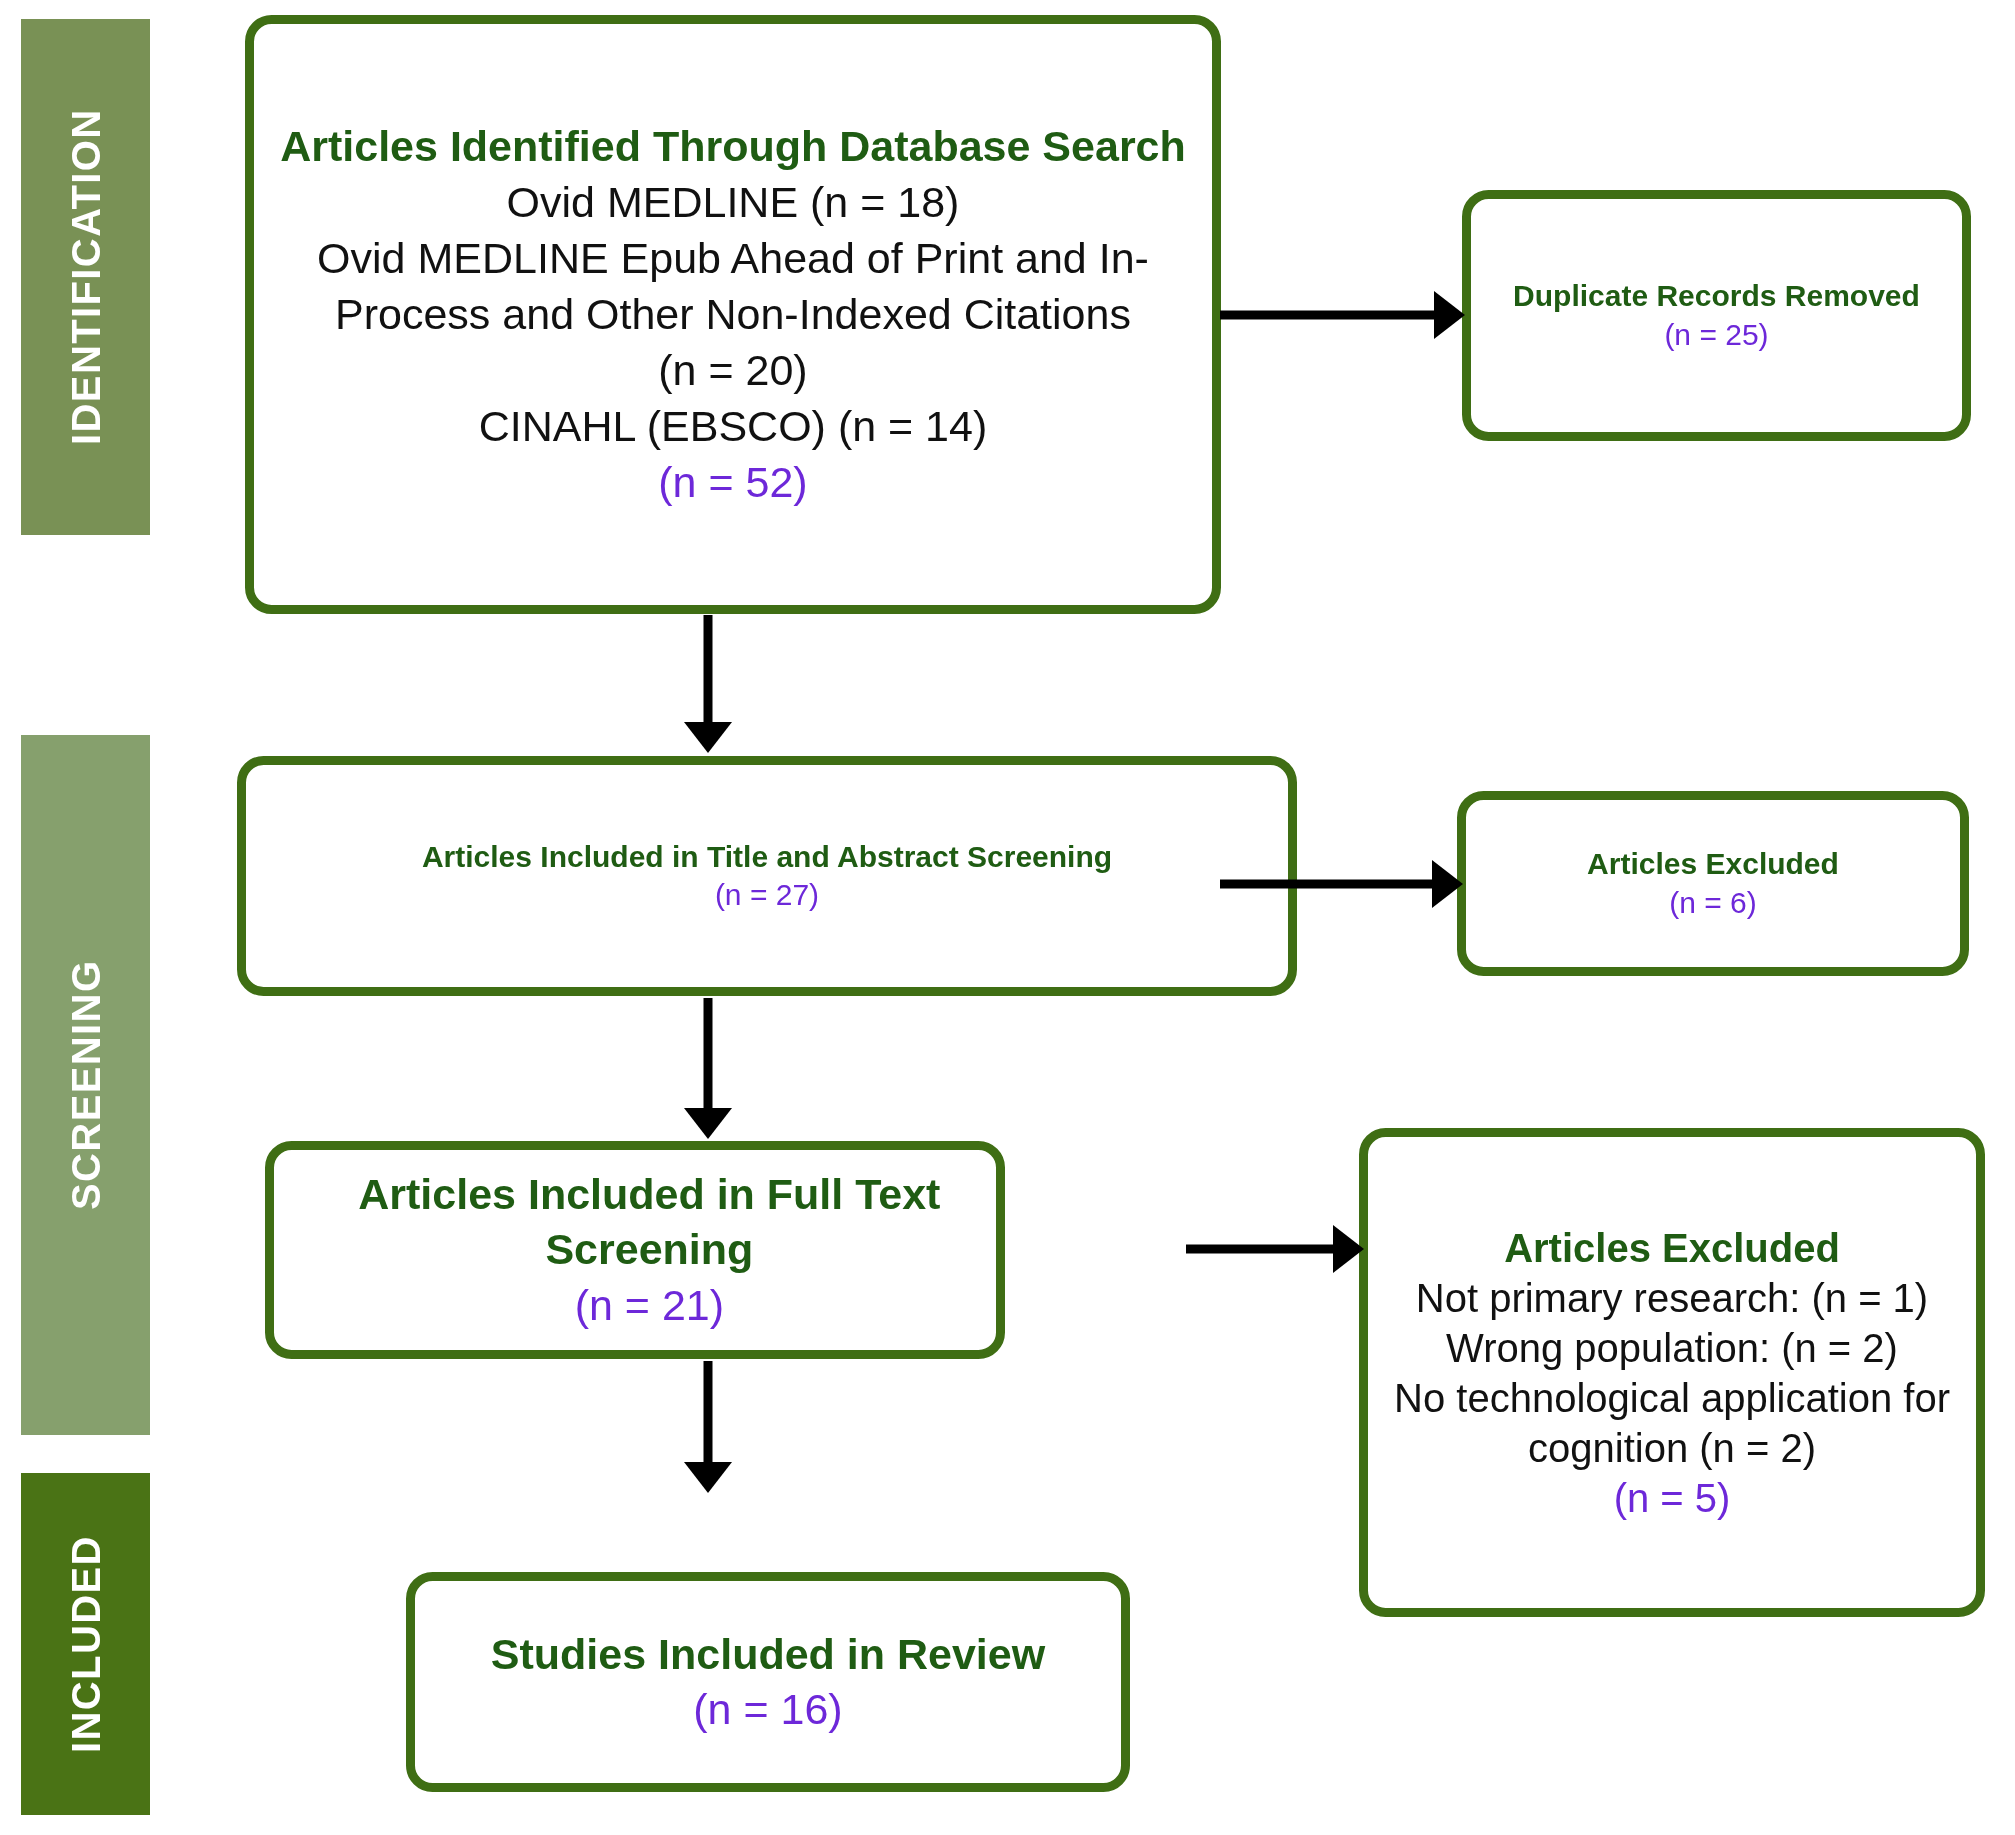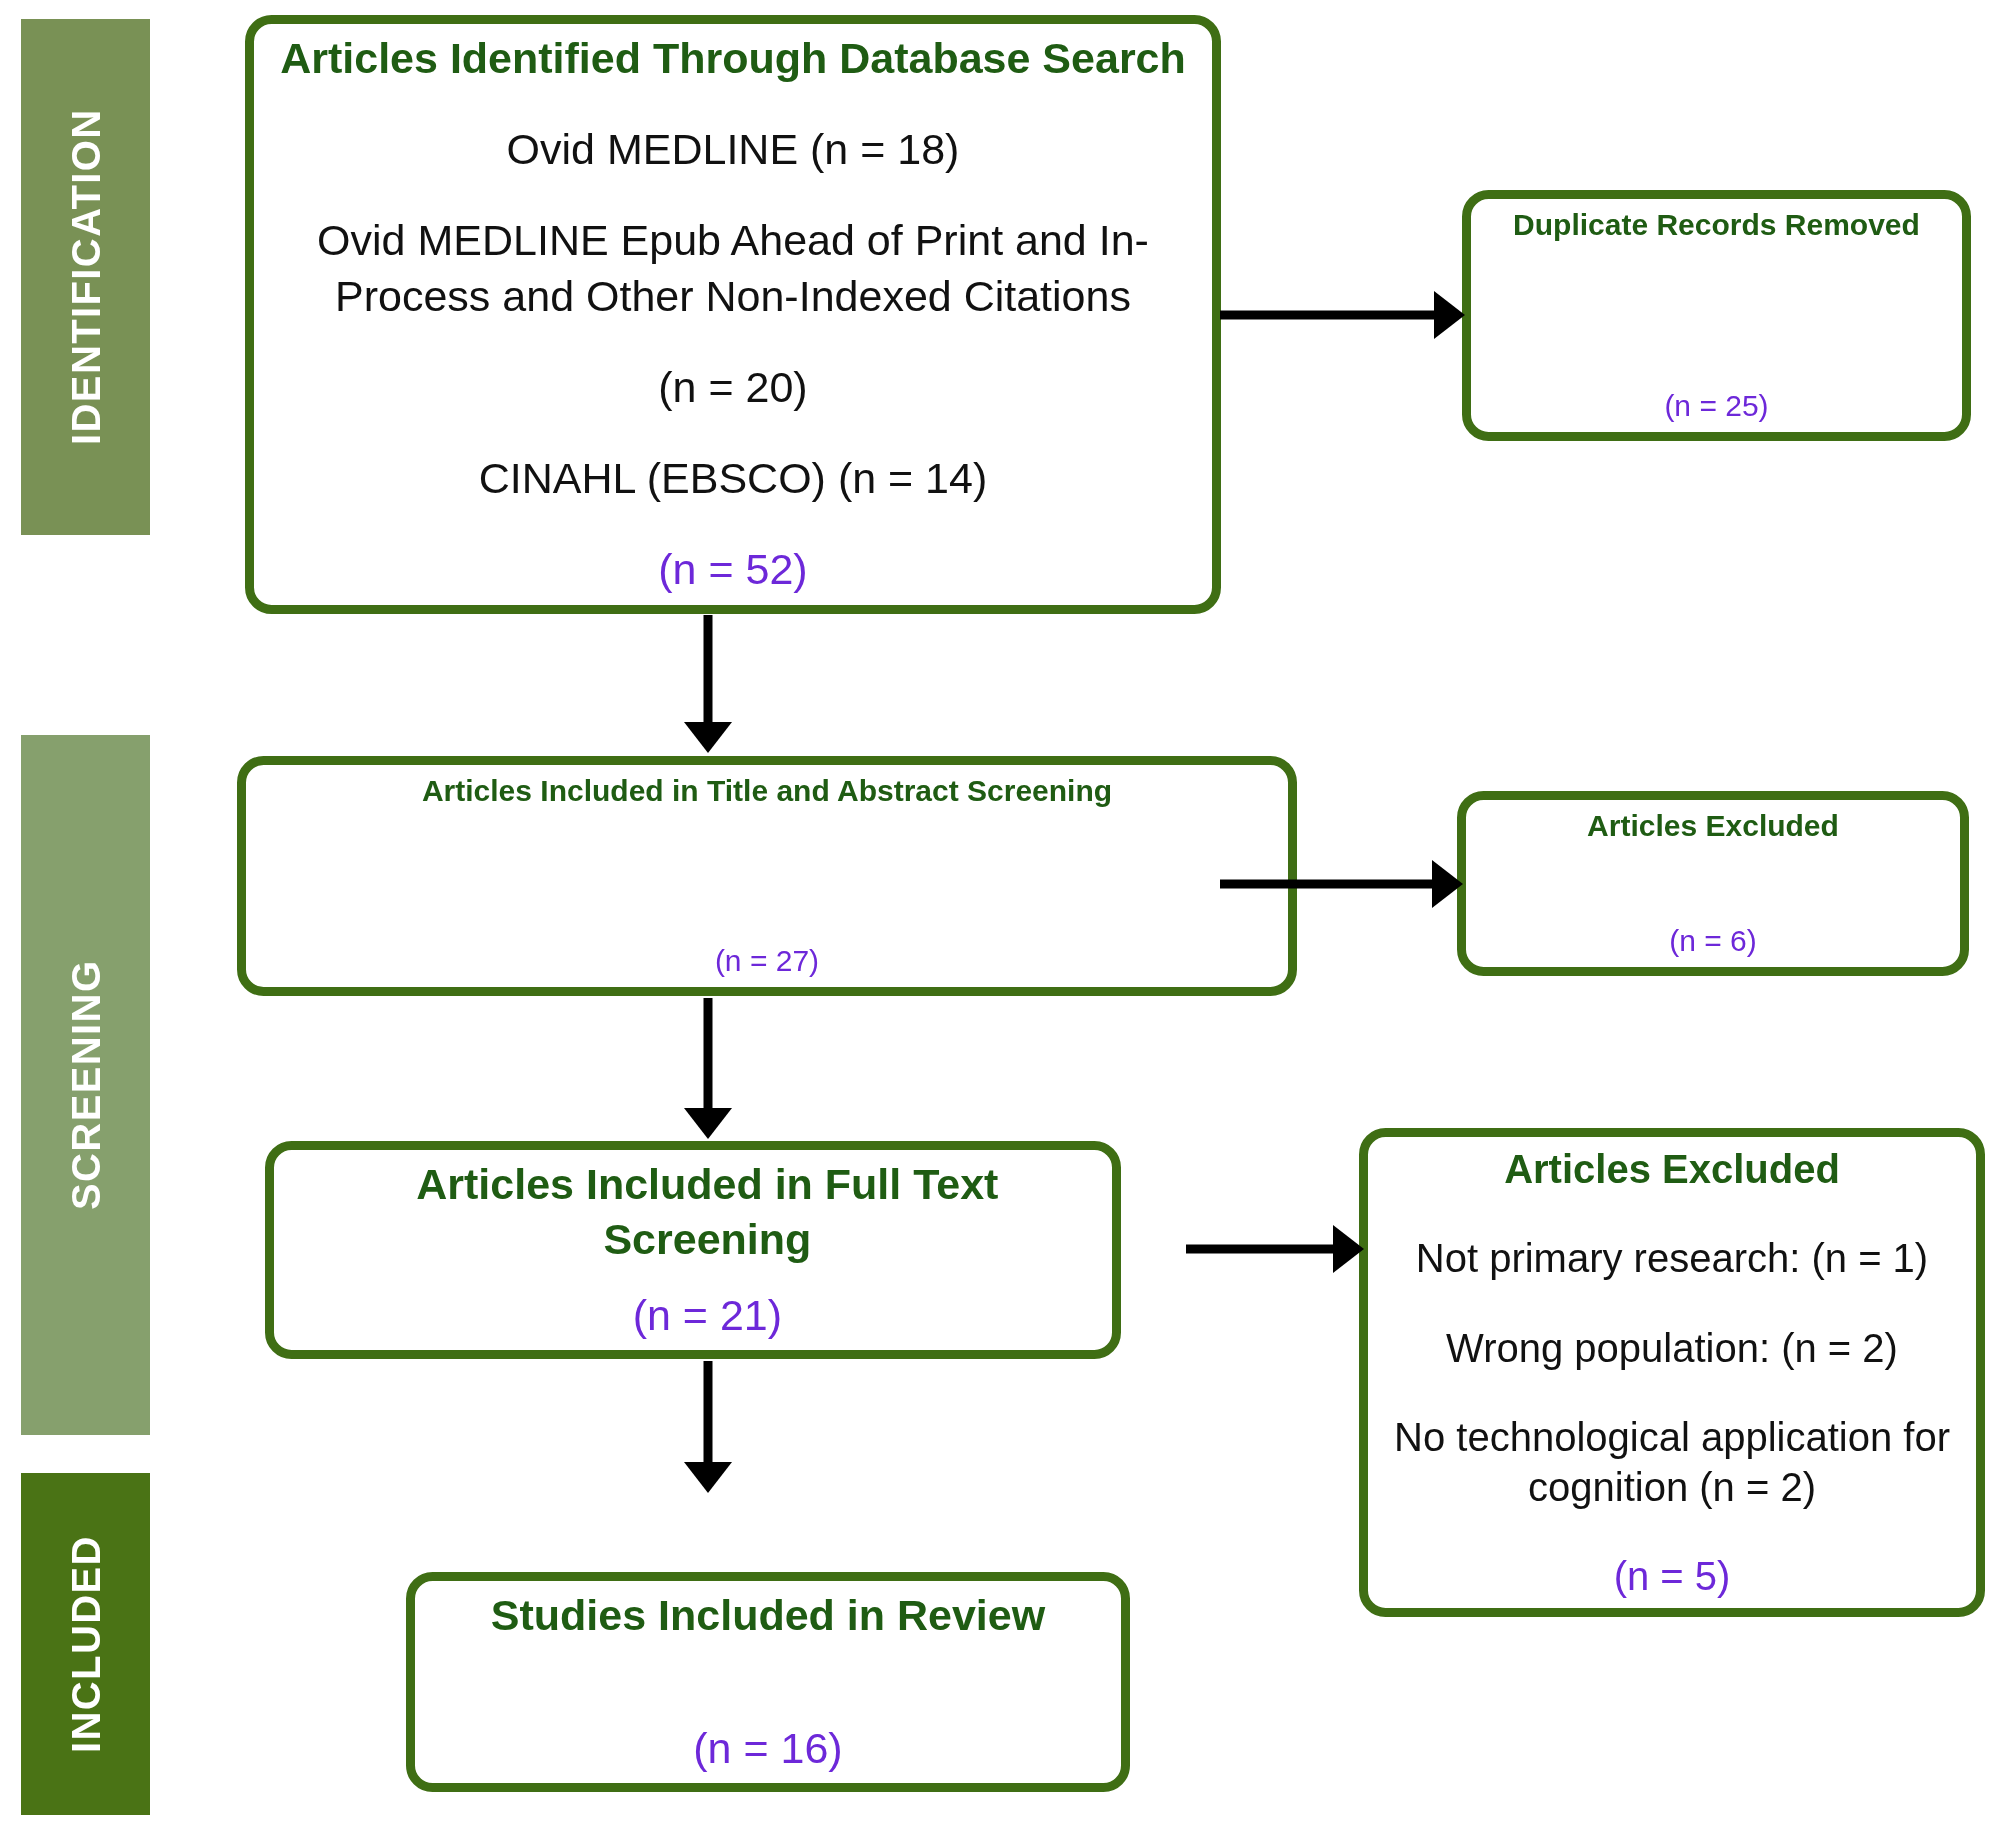--- a/index.html
+++ b/index.html
@@ -58,21 +58,21 @@
   
   .node {
     position: absolute;
     box-sizing: border-box;
     background: #ffffff;
     border: 9px solid #3F6E14;
     border-radius: 26.5px;
     display: flex;
     flex-direction: column;
     align-items: center;
-    justify-content: space-between;
+    justify-content: center;
     text-align: center;
     padding: 7px 15.3px;
   }
   .node .line {
     display: block;
     width: 100%;
     color: #111111;
     font-size: 30px;
     line-height: 1.28;
     font-weight: 400;
@@ -88,21 +88,21 @@
   }
   .node .line.tight {
     line-height: 1.18;
   }
 
   
   #node-identified   { left: 245px;  top: 15.3px;   width: 976px; height: 599px; }
   #node-duplicates   { left: 1462px; top: 190px;  width: 509px;  height: 251px; }
   #node-title-abs    { left: 237px;  top: 756px; width: 1060px; height: 240px; }
   #node-excluded-1   { left: 1457px; top: 791px; width: 512px;  height: 185px; }
-  #node-fulltext     { left: 265px;  top: 1141px; width: 856px; height: 218px; padding-left: 44px; }
+  #node-fulltext     { left: 265px;  top: 1141px; width: 740px; height: 218px; padding-left: 44px; }
   #node-excluded-2   { left: 1359px; top: 1128px; width: 626px;  height: 489px; }
   #node-review       { left: 406px;  top: 1572px; width: 724px;  height: 220px; }
 
   #node-identified .line { font-size: 43px; line-height: 1.30; }
   #node-excluded-2 .line { font-size: 40px; line-height: 1.25; }
   #node-review .line     { font-size: 43px; }
   #node-fulltext .line   { font-size: 43px; }
 
   
   .arrow-v, .arrow-h {

